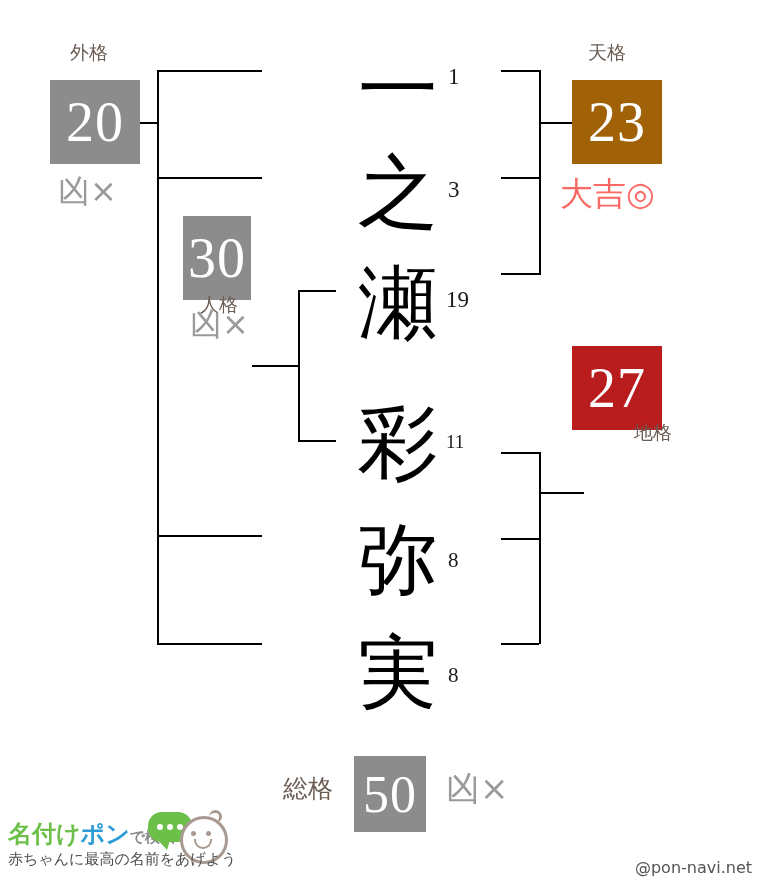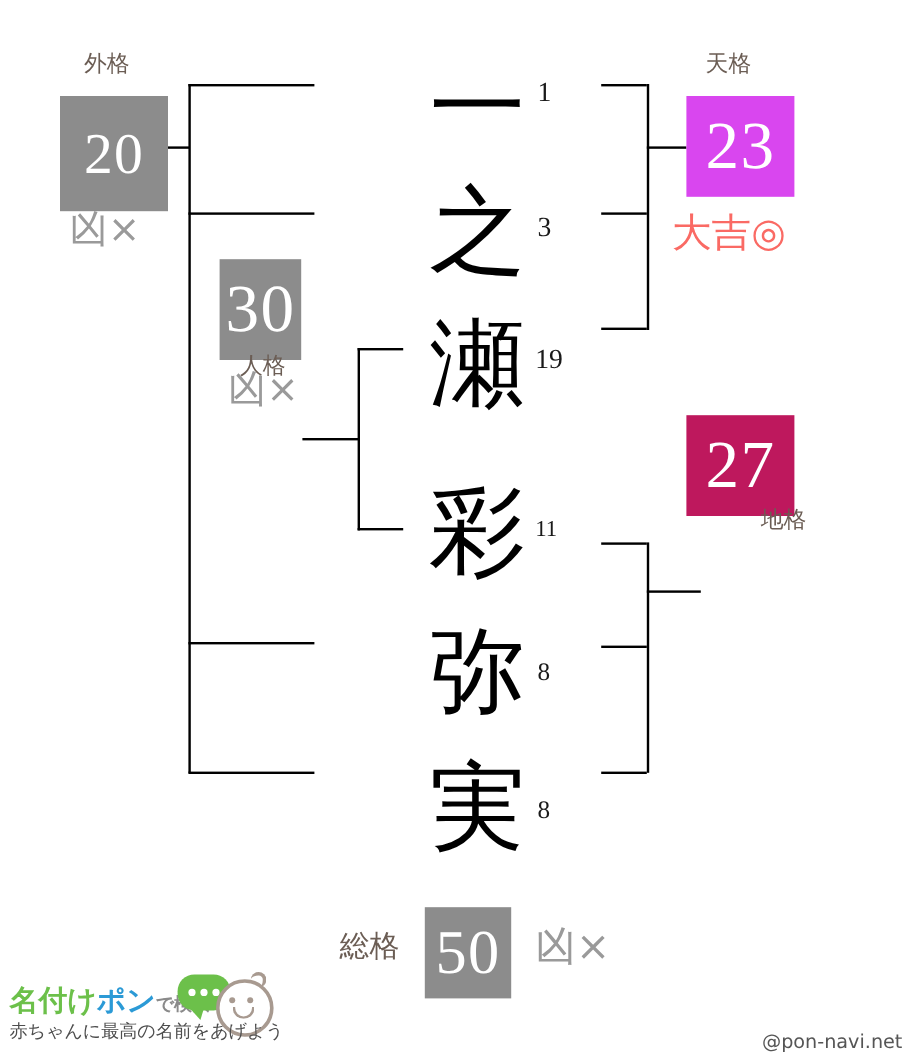--- a/index.html
+++ b/index.html
@@ -27,22 +27,22 @@
 
   
   .val-box{
     position:absolute;
     display:flex;align-items:center;justify-content:center;
     color:#ffffff;
     font-family:"Liberation Serif",serif;
     letter-spacing:1px;
   }
   .box-gray{background:#8c8c8c;}
-  .box-red{background:#d946ef;}
-  .box-blue{background:#be185d;}
+  .box-red{background:#a16207;}
+  .box-blue{background:#b91c1c;}
 
   .kaku-label{
     position:absolute;
     font-family:"DejaVu Sans","Liberation Sans",sans-serif;
     font-size:19px;color:#6b5d54;white-space:nowrap;
   }
   .verdict{
     position:absolute;
     font-family:"DejaVu Sans","Liberation Sans",sans-serif;
     white-space:nowrap;
@@ -148,21 +148,21 @@
 
   <div class="ln ln-h" style="left:157px;top:177px;width:105px;"></div>
 
   <div class="ln ln-h" style="left:157px;top:535px;width:105px;"></div>
 
   <div class="ln ln-h" style="left:157px;top:643px;width:105px;"></div>
 
   <div class="ln ln-h" style="left:140px;top:122px;width:18px;"></div>
 
   <div class="kaku-label" style="left:70px;top:40px;">外格</div>
-  <div class="val-box box-gray" style="left:50px;top:80px;width:90px;height:96px;font-size:48px;">20</div>
+  <div class="val-box box-gray" style="left:50px;top:80px;width:90px;height:84px;font-size:56px;">20</div>
   <div class="verdict v-gray" style="left:58px;top:170px;font-size:32px;">凶×</div>
 
   <div class="ln ln-v" style="left:298px;top:290px;height:152px;"></div>
   <div class="ln ln-h" style="left:298px;top:290px;width:38px;"></div>
   <div class="ln ln-h" style="left:298px;top:440px;width:38px;"></div>
   <div class="ln ln-h" style="left:252px;top:365px;width:47px;"></div>
 
   <div class="val-box box-gray" style="left:183px;top:216px;width:68px;height:84px;font-size:56px;">30</div>
   <div class="kaku-label" style="left:200px;top:292px;">人格</div>
   <div class="verdict v-gray" style="left:190px;top:303px;font-size:32px;">凶×</div>

